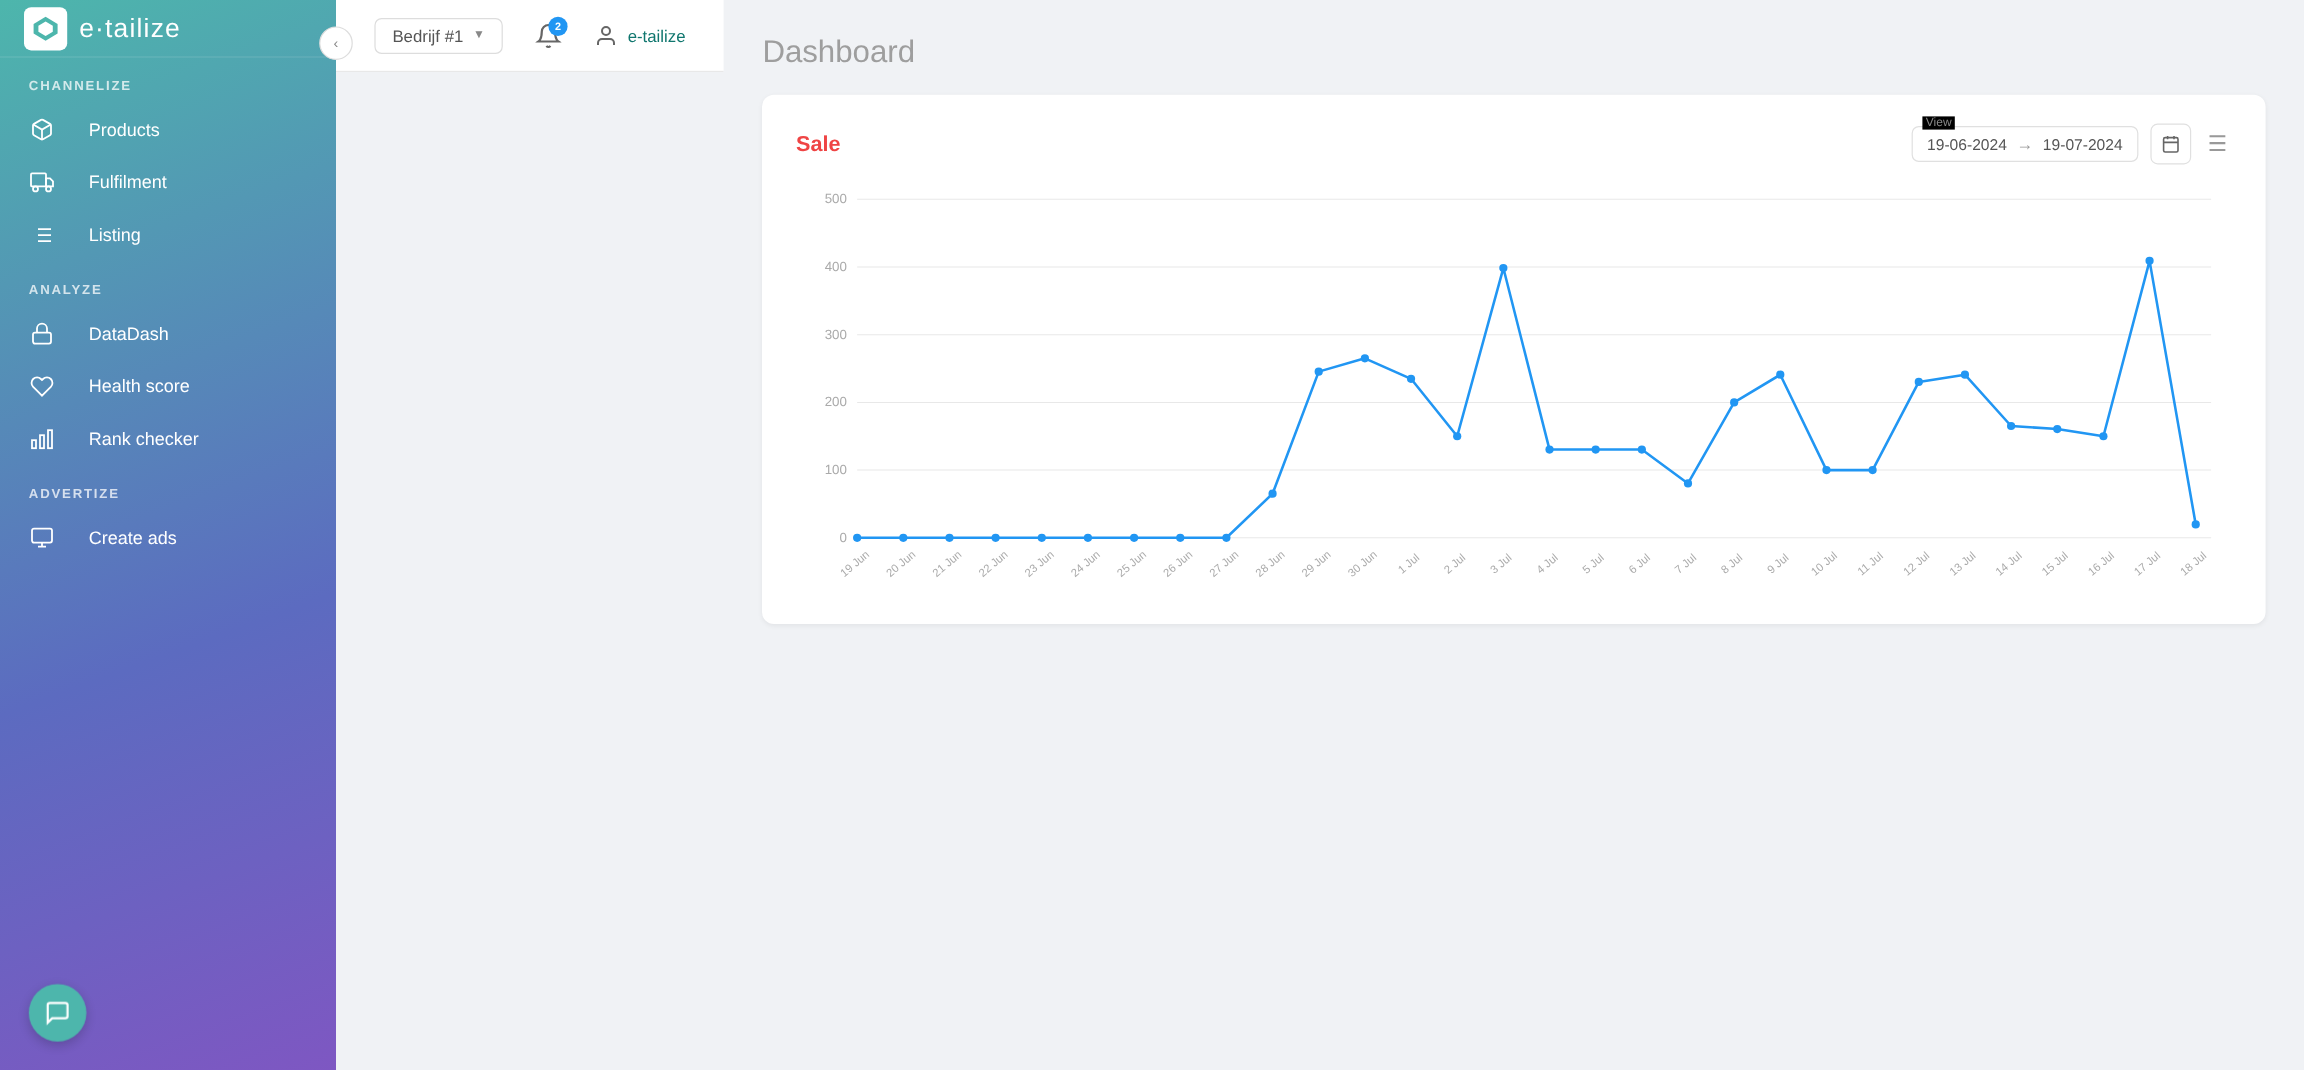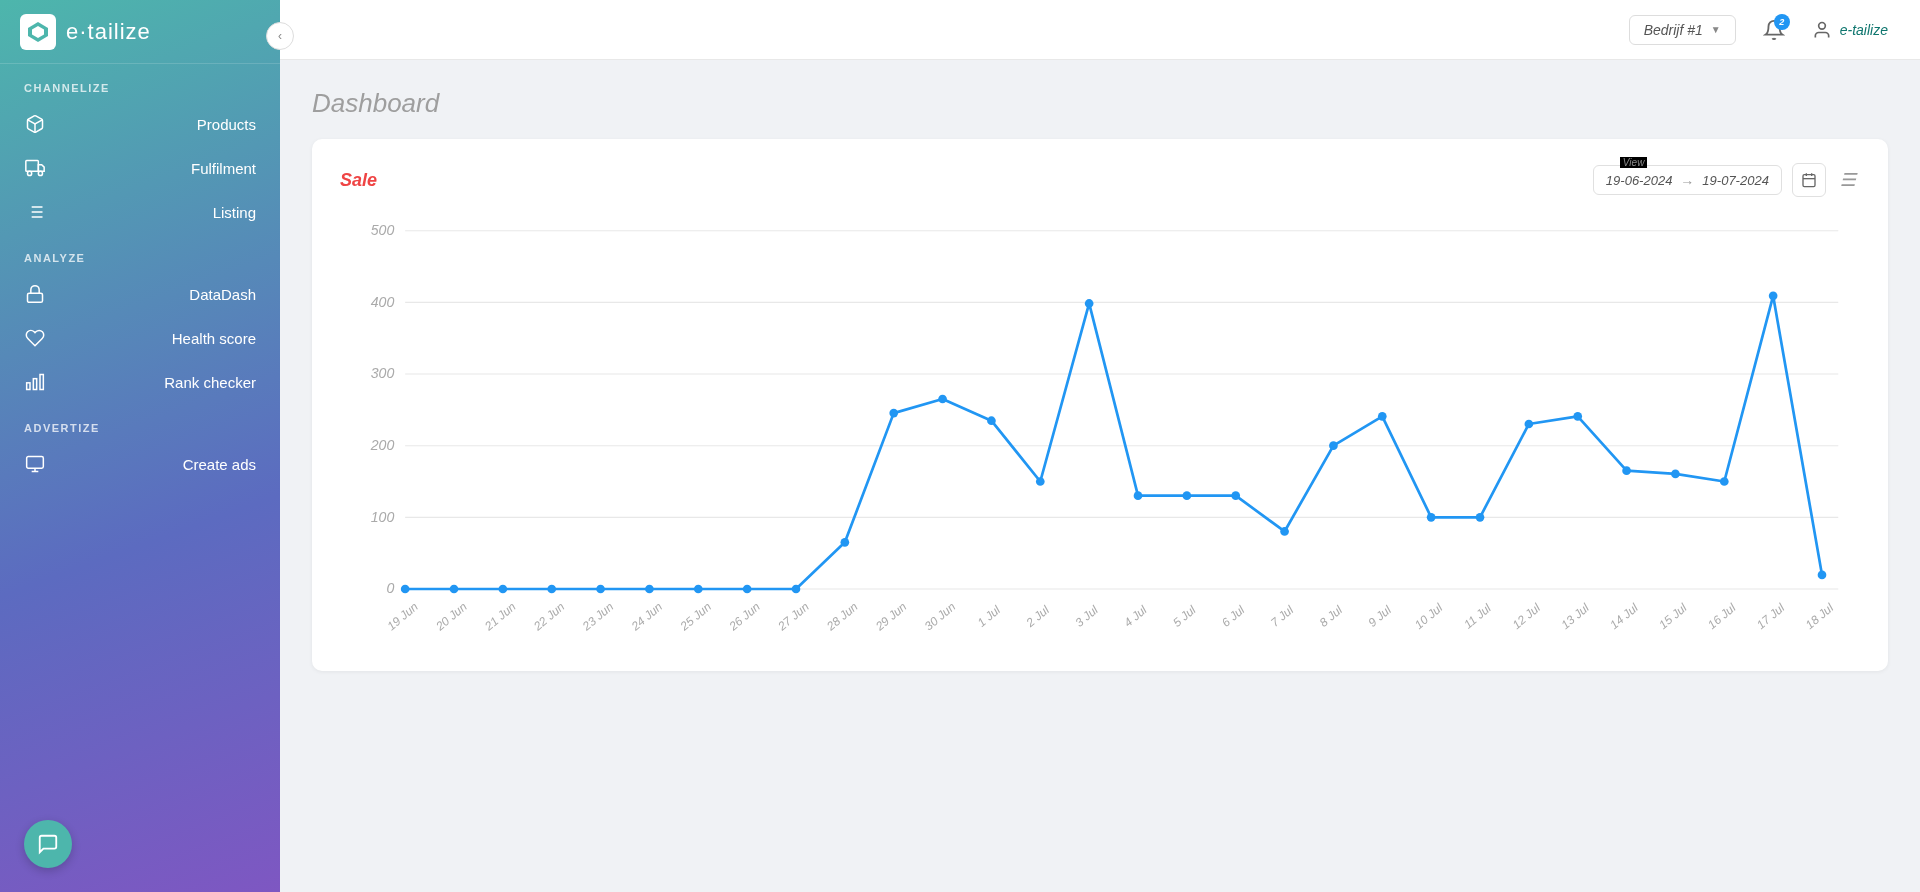--- a/index.html
+++ b/index.html
@@ -14,21 +14,21 @@
       flex-direction: column;
       position: relative;
       height: 892px;
     }
     .sidebar-logo {
       display: flex;
       align-items: center;
       padding: 18px 20px;
       gap: 10px;
       border-bottom: 1px solid rgba(255,255,255,0.15);
-      height: 64px;
+      height: 48px;
     }
     .logo-icon {
       width: 36px; height: 36px;
       background: white;
       border-radius: 6px;
       display: flex; align-items: center; justify-content: center;
     }
     .logo-icon svg { width: 24px; height: 24px; }
     .logo-text {
       color: white;
@@ -61,37 +61,35 @@
     .sidebar-item {
       display: flex;
       align-items: center;
       gap: 28px;
       padding: 11px 24px;
       color: white;
       font-size: 15px;
       cursor: pointer;
       border-radius: 0;
       transition: background 0.15s;
-      justify-content: space-between;
     }
     .sidebar-item .item-icon {
       width: 22px; height: 22px;
       display: flex; align-items: center; justify-content: center;
       flex-shrink: 0;
     }
     .sidebar-item .item-icon svg { width: 20px; height: 20px; }
 
     
     .main {
       flex: 1;
       display: flex;
-      flex-direction: column;
+      flex-direction: row;
       background: #f0f2f5;
       overflow: hidden;
-      font-style: italic;
     }
 
     
     .header {
       background: white;
       height: 60px;
       display: flex;
       align-items: center;
       justify-content: flex-end;
       padding: 0 32px;
@@ -169,21 +167,21 @@
       border: 1px solid #e0e0e0;
       border-radius: 6px;
       padding: 6px 12px;
       display: flex; align-items: center; gap: 8px;
       font-size: 13px;
       color: #555;
       position: relative;
     }
     .date-range-box .view-label {
       position: absolute;
-      top: -9px; left: 26px;
+      top: -9px; left: 8px;
       font-size: 10px;
       color: #888;
       background: #000000;
       padding: 0 3px;
     }
     .date-arrow { color: #999; font-size: 14px; }
     .calendar-icon-btn {
       border: 1px solid #e0e0e0;
       border-radius: 6px;
       width: 34px; height: 34px;

